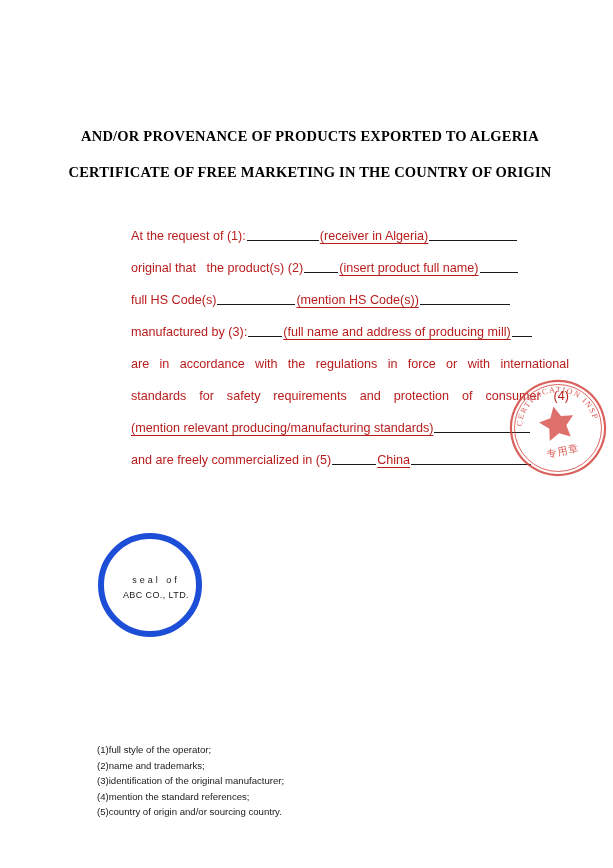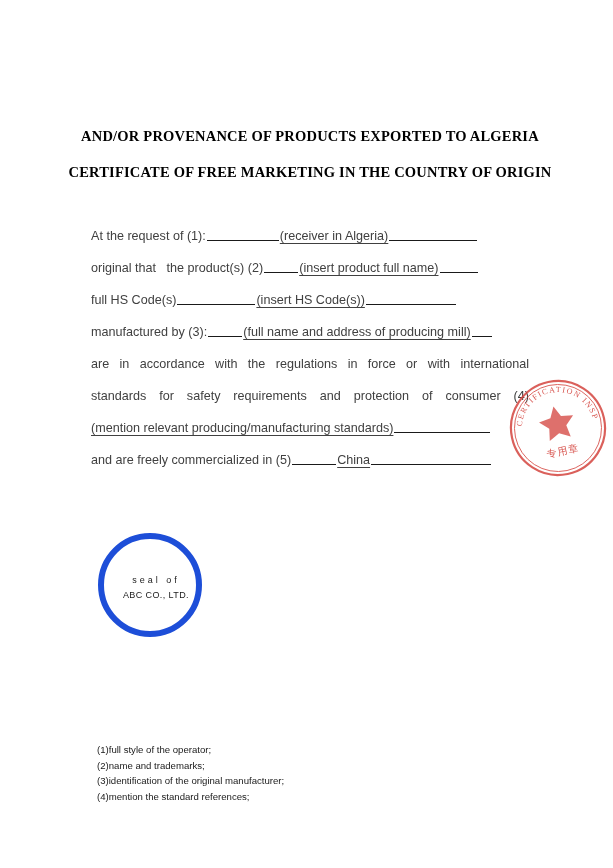--- a/index.html
+++ b/index.html
@@ -39,23 +39,24 @@
     white-space: nowrap;
   }
   .body-block {
     position: absolute;
     left: 91px;
     top: 220px;
     width: 440px;
   }
   .line {
     font-size: 12.6px;
-    color: #404040;
+    color: #b91c1c;
     line-height: 32px;
     white-space: nowrap;
+    margin-left: 40px;
   }
   .line.justify {
     white-space: normal;
     text-align: justify;
     text-align-last: justify;
     width: 438px;
   }
   .ul {
     text-decoration: underline;
     text-decoration-thickness: 1px;
@@ -132,21 +133,21 @@
 
     <div class="line">
       <span>At the request of (1):</span><span class="blank" style="width:72px"></span><span class="ul">(receiver in Algeria)</span><span class="blank" style="width:88px"></span>
     </div>
 
     <div class="line">
       <span>original that</span>&nbsp;&nbsp;&nbsp;<span>the product(s) (2)</span><span class="blank" style="width:34px"></span><span class="ul">(insert product full name)</span><span class="blank" style="width:38px"></span>
     </div>
 
     <div class="line">
-      <span>full HS Code(s)</span><span class="blank" style="width:78px"></span><span class="ul">(insert HS Code(s))</span><span class="blank" style="width:90px"></span>
+      <span>full HS Code(s)</span><span class="blank" style="width:78px"></span><span class="ul">(mention HS Code(s))</span><span class="blank" style="width:90px"></span>
     </div>
 
     <div class="line">
       <span>manufactured by (3):</span><span class="blank" style="width:34px"></span><span class="ul">(full name and address of producing mill)</span><span class="blank" style="width:20px"></span>
     </div>
 
     <div class="line justify">are in accordance with the regulations in force or with international</div>
 
     <div class="line justify">standards for safety requirements and protection of consumer (4)</div>
 
@@ -182,15 +183,16 @@
         <text x="52" y="79" text-anchor="middle" font-family="'DejaVu Sans', sans-serif" font-size="10" fill="#d4453f" letter-spacing="1">专用章</text>
       </g>
     </svg>
   </div>
 
   <div class="notes">
     <div class="note-line">(1)full style of the operator;</div>
     <div class="note-line">(2)name and trademarks;</div>
     <div class="note-line">(3)identification of the original manufacturer;</div>
     <div class="note-line">(4)mention the standard references;</div>
+    <div class="note-line">(5)country of origin and/or sourcing country.</div>
   </div>
 
 </div>
 
 </body></html>

